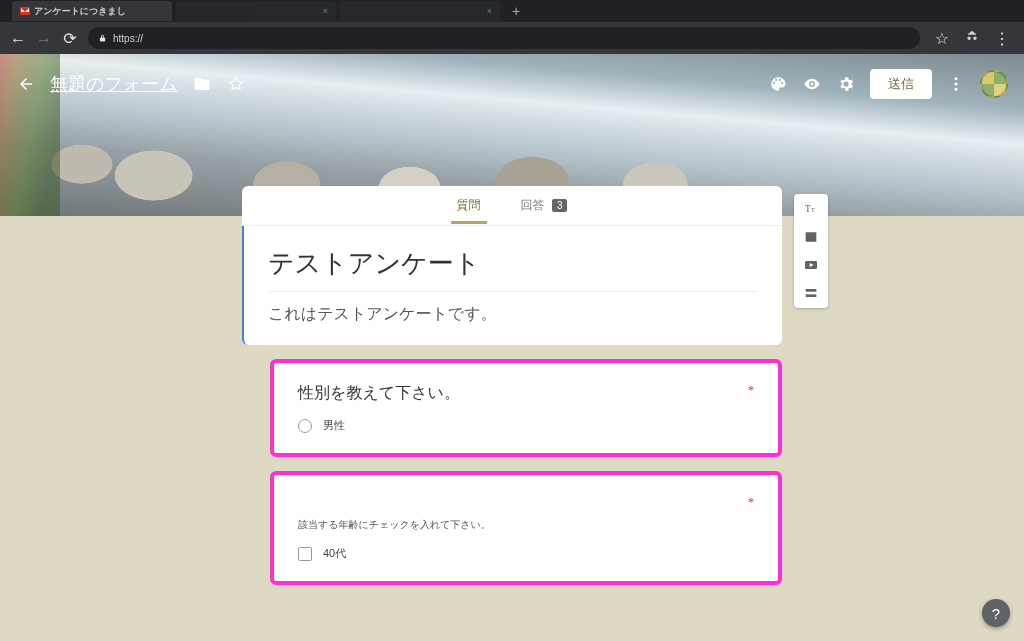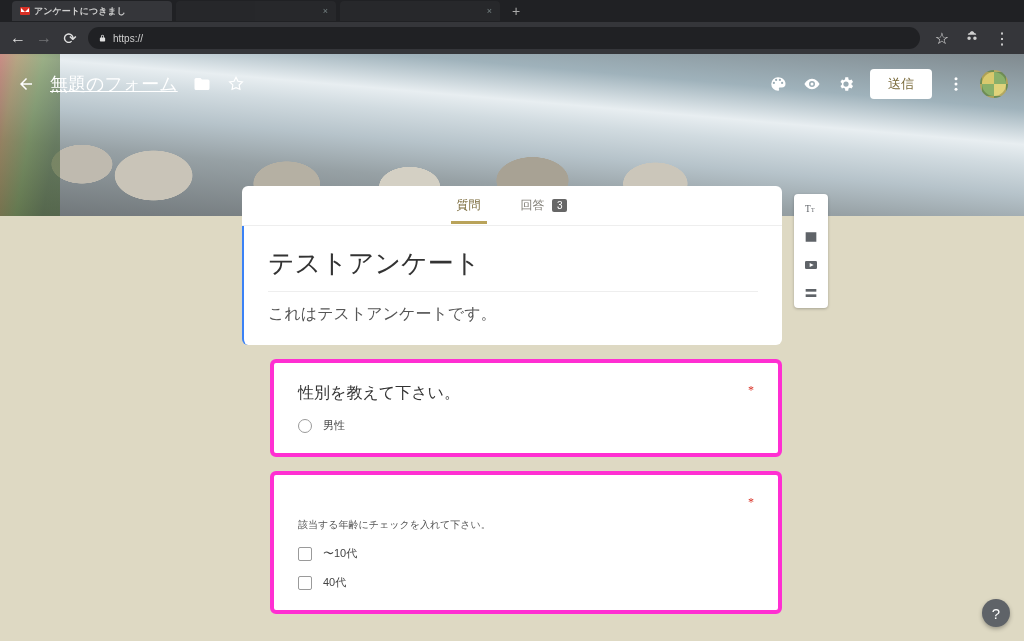--- a/index.html
+++ b/index.html
@@ -345,24 +345,20 @@
     </div>
 
     <div class="card qcard">
       <div class="qtitle">
         <span class="req">*</span>
       </div>
       <div class="qhelp">該当する年齢にチェックを入れて下さい。</div>
       <div class="opts">
         <div class="opt">
           <span class="check"></span>
-          <span>〜10代</span>
-        </div>
-        <div class="opt">
-          <span class="check"></span>
           <span>40代</span>
         </div>
       </div>
     </div>
 
   </div>
 
   <div class="side-toolbar">
     <div class="st-item">
       <svg viewBox="0 0 24 24">

